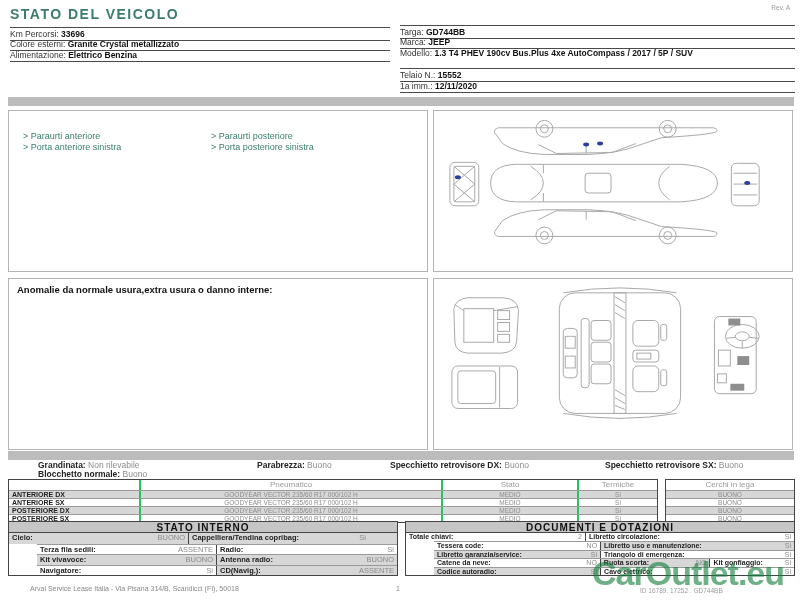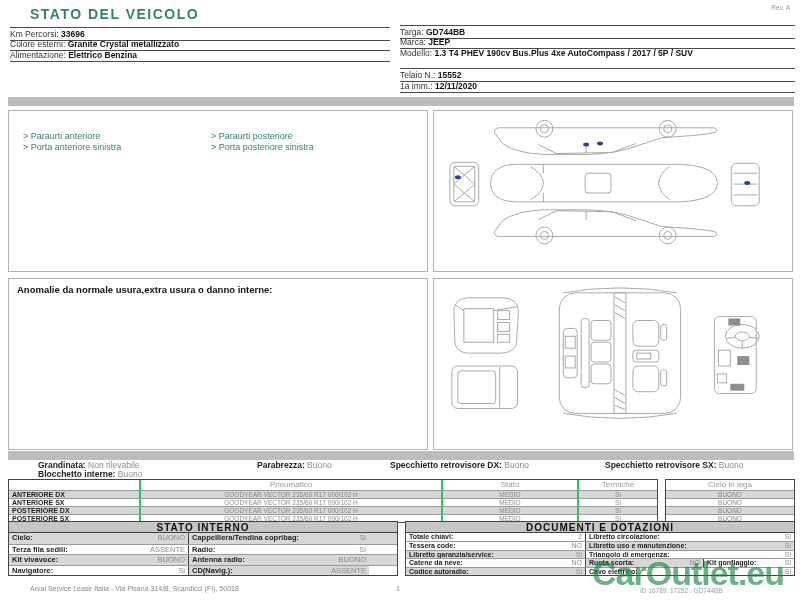--- a/index.html
+++ b/index.html
@@ -45,40 +45,40 @@
   .cfull { width:128px; }
   .hcell { font-size:8px; line-height:10px; color:#9a9a9a; }
   .pos { font-size:7px; line-height:8px; font-weight:bold; color:#222; text-align:left; padding-left:3px; }
   .tval { font-size:6.5px; line-height:8px; color:#8c8c8c; }
   .shade { background:#d7d7d7; }
 
   
   .secbar { position:absolute; height:12px; background:#c6c6c6; border:1px solid #444; text-align:center; font-size:10px; font-weight:bold; letter-spacing:1px; line-height:11px; color:#111; }
   .btable { position:absolute; border:1px solid #444; border-top:none; background:#fff; }
   .brow { display:flex; }
-  .brow + .brow { border-top:1px solid #9a9a9a; }
+  .brow + .brow { border-top:1px solid #9a9a9a;margin-left:28px; }
   .si-row { height:10.5px; }
   .doc-row { height:8.4px; }
   .bcell { display:flex; justify-content:space-between; border-right:1px solid #444; overflow:hidden; white-space:nowrap; }
   .bcell:last-child { border-right:none; }
   .si-cell { width:180px; font-size:7.5px; line-height:10px; padding:0 3px; }
   .doc-c1 { width:180px; } .doc-c2 { width:208px; } .doc-c2s { width:118px; } .doc-c3s { width:90px; }
   .doc-cell { font-size:7px; line-height:8px; padding:0 3px; }
   .bl { font-weight:bold; color:#222; }
   .bv { color:#8c8c8c; }
 
   
   .foot { position:absolute; font-size:7px; color:#888; }
   .wm { position:absolute; left:592px; top:554px; font-size:34px; font-weight:bold; color:#15803d; opacity:0.62; letter-spacing:-1px; z-index:5; }
   .docid { position:absolute; font-size:6.5px; color:#9a9a9a; z-index:6; }
 </style>
 </head>
 <body>
 
-<div class="r title" style="left:10px; top:6px;margin-left:20px;">STATO DEL VEICOLO</div>
+<div class="r title" style="left:10px; top:6px;">STATO DEL VEICOLO</div>
 <div class="r rev" style="right:10px; top:4px;">Rev. A</div>
 
 <div class="irow bt" style="left:10px; top:27px; width:380px;">
   <span class="il">Km Percorsi: </span><span class="iv">33696</span>
 </div>
 <div class="irow" style="left:10px; top:38px; width:380px;">
   <span class="il">Colore esterni: </span><span class="iv">Granite Crystal metallizzato</span>
 </div>
 <div class="irow" style="left:10px; top:49px; width:380px;">
   <span class="il">Alimentazione: </span><span class="iv">Elettrico Benzina</span>
@@ -230,21 +230,21 @@
 <div class="cond" style="left:229px; top:461px;">
   <span class="cl">Parabrezza: </span><span class="cv">Buono</span>
 </div>
 <div class="cond" style="left:362px; top:461px;">
   <span class="cl">Specchietto retrovisore DX: </span><span class="cv">Buono</span>
 </div>
 <div class="cond" style="left:577px; top:461px;">
   <span class="cl">Specchietto retrovisore SX: </span><span class="cv">Buono</span>
 </div>
 <div class="cond" style="left:10px; top:470px;">
-  <span class="cl">Blocchetto interne: </span><span class="cv">Buono</span>
+  <span class="cl">Blocchetto normale: </span><span class="cv">Buono</span>
 </div>
 
 <div class="ttable" style="left:8px; top:479px; width:650px;">
   <div class="trow thead">
     <div class="tc c1 hcell"></div>
     <div class="tc c2 hcell">Pneumatico</div>
     <div class="tc c3 hcell">Stato</div>
     <div class="tc c4 hcell">Termiche</div>
   </div>
   <div class="trow tdata shade">
@@ -268,21 +268,21 @@
   <div class="trow tdata">
     <div class="tc c1 pos">POSTERIORE SX</div>
     <div class="tc c2 tval">GOODYEAR VECTOR 235/60 R17 000/102 H</div>
     <div class="tc c3 tval">MEDIO</div>
     <div class="tc c4 tval">Si</div>
   </div>
 </div>
 
 <div class="ttable" style="left:665px; top:479px; width:130px;">
   <div class="trow thead">
-    <div class="tc cfull hcell">Cielo in lega</div>
+    <div class="tc cfull hcell">Cerchi in lega</div>
   </div>
   <div class="trow tdata shade">
       <div class="tc cfull tval">BUONO</div>
     </div>
   <div class="trow tdata">
       <div class="tc cfull tval">BUONO</div>
     </div>
   <div class="trow tdata shade">
       <div class="tc cfull tval">BUONO</div>
     </div>

